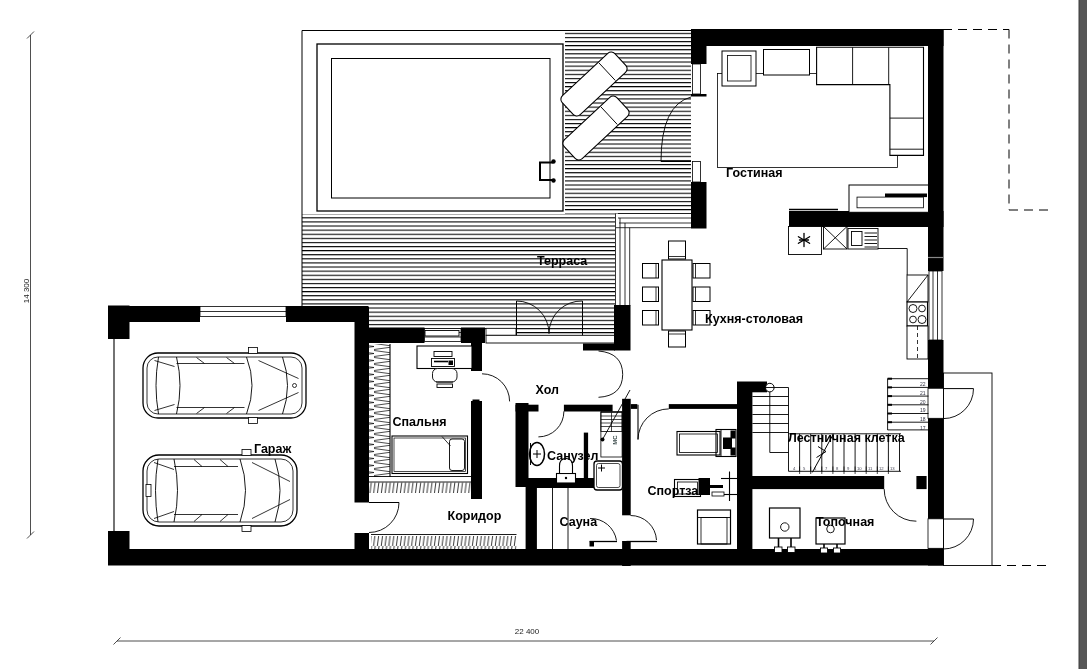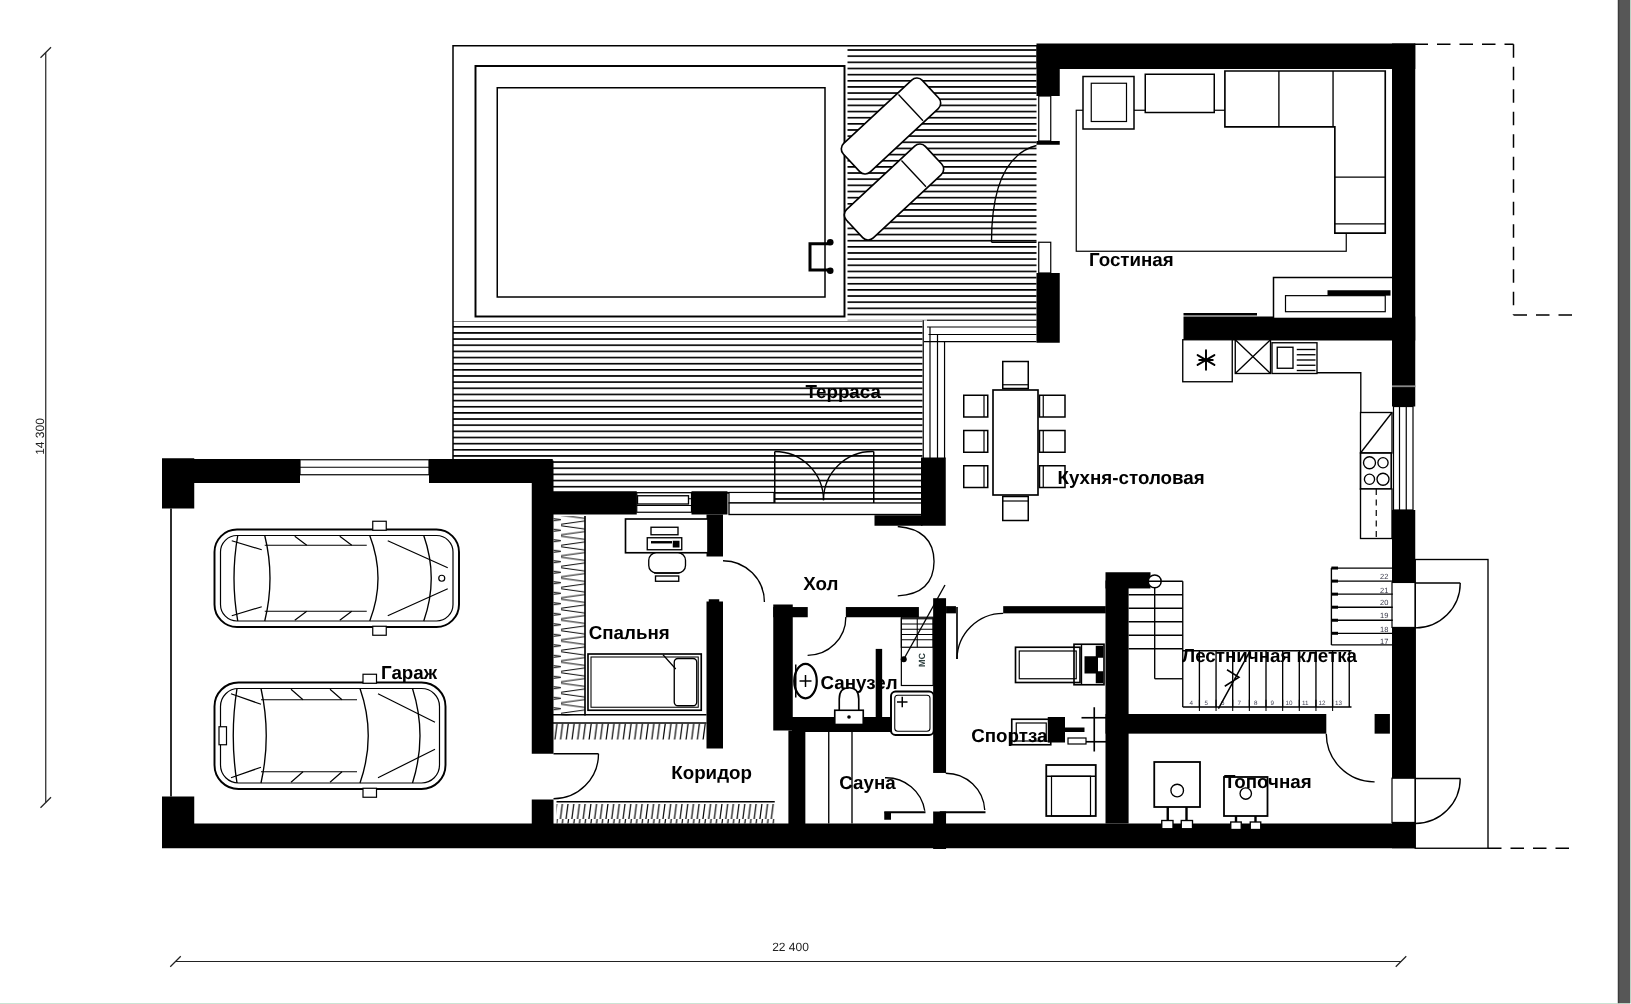--- a/index.html
+++ b/index.html
@@ -1,16 +1,16 @@
 <!DOCTYPE html>
 <html><head>
 <meta charset="utf-8">
 <style>
 html,body{margin:0;padding:0;background:#fff;}
-#page{position:relative;width:1087px;height:669px;background:#15803d;overflow:hidden;
+#page{position:relative;width:1087px;height:669px;background:#ef4444;overflow:hidden;
 font-family:"Liberation Sans", sans-serif;}
 svg{position:absolute;top:0;left:0;}
 text{font-family:"Liberation Sans", sans-serif;}
 .lbl{font-weight:bold;font-size:12.5px;fill:#000;}
 .dim{font-size:8px;fill:#222;font-weight:normal;}
 </style>
 </head>
 <body>
 <div id="page">
 <svg width="1087" height="669" viewBox="0 0 1087 669">

